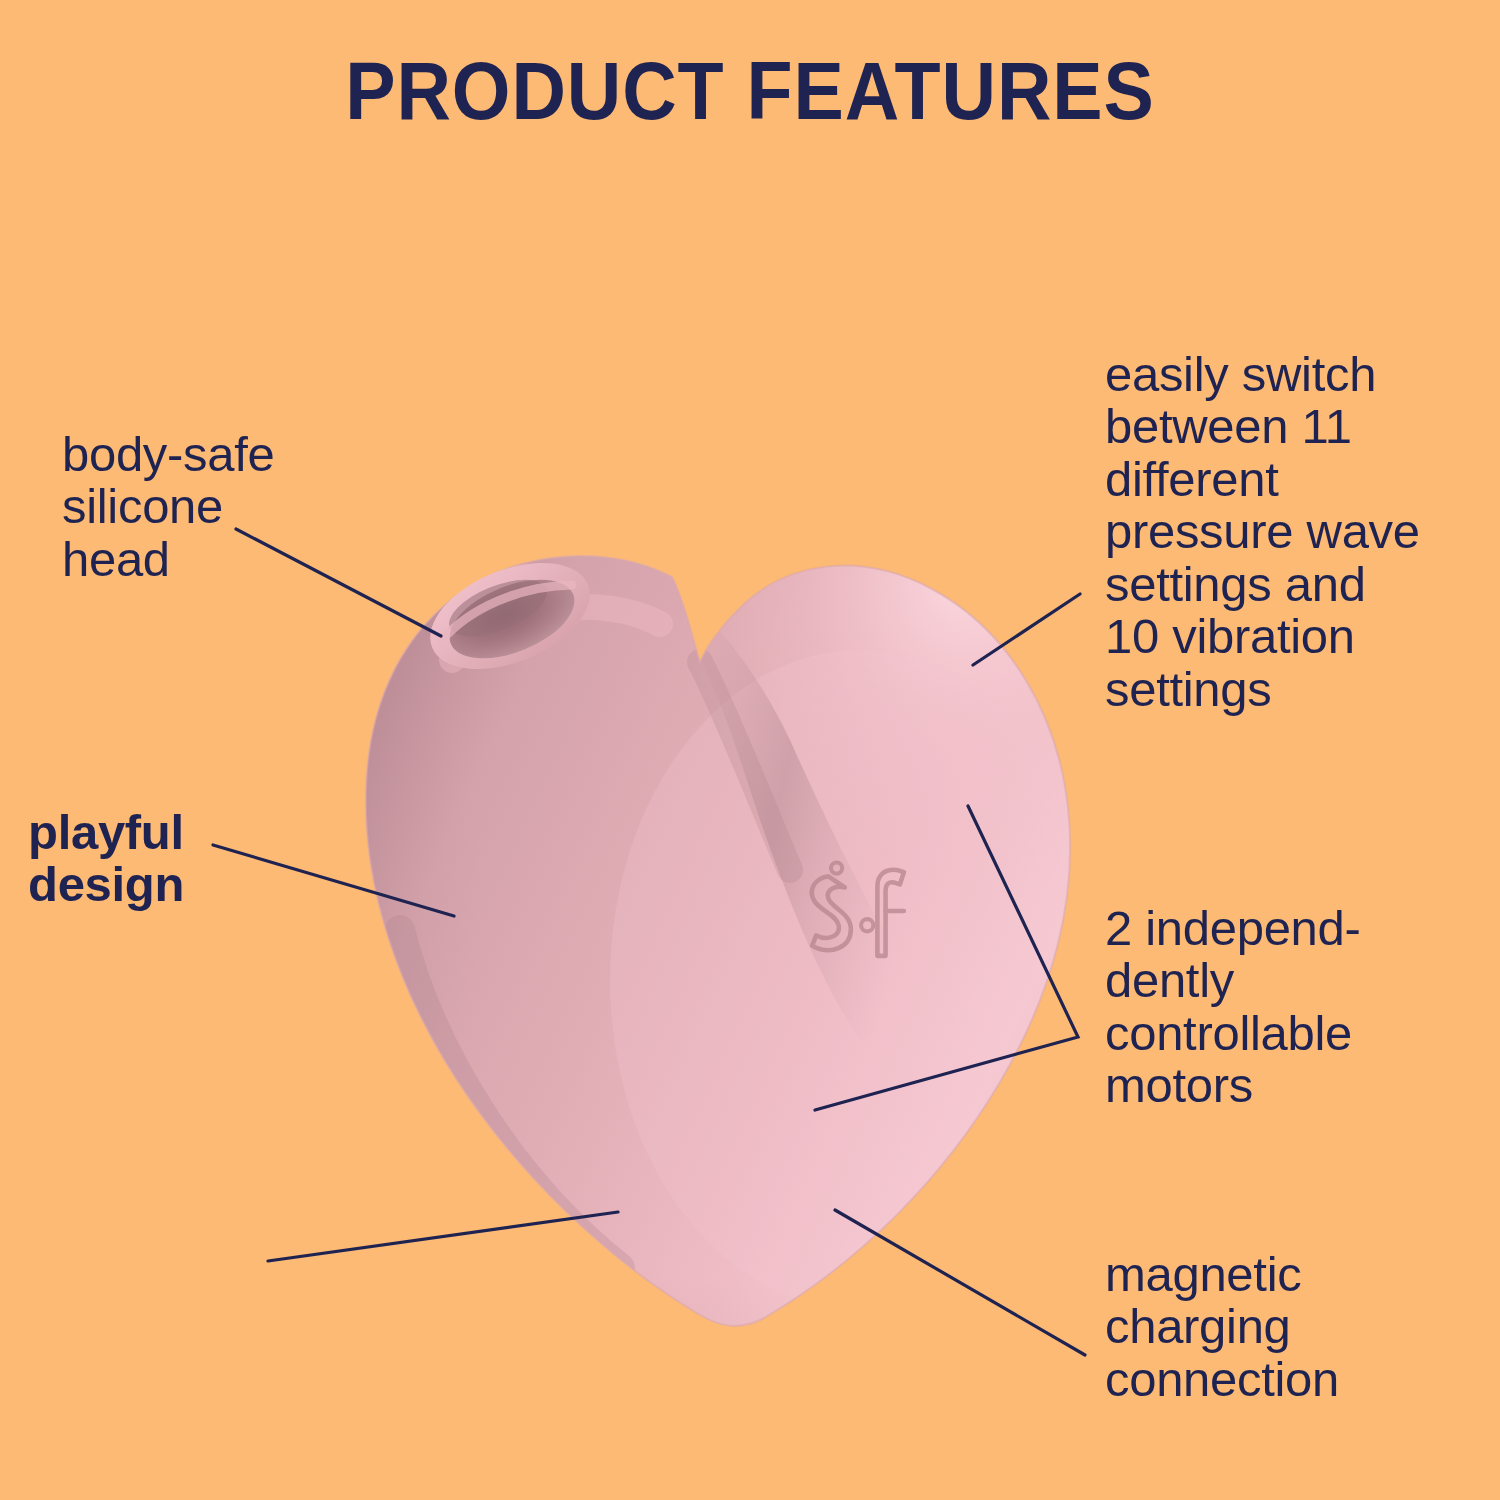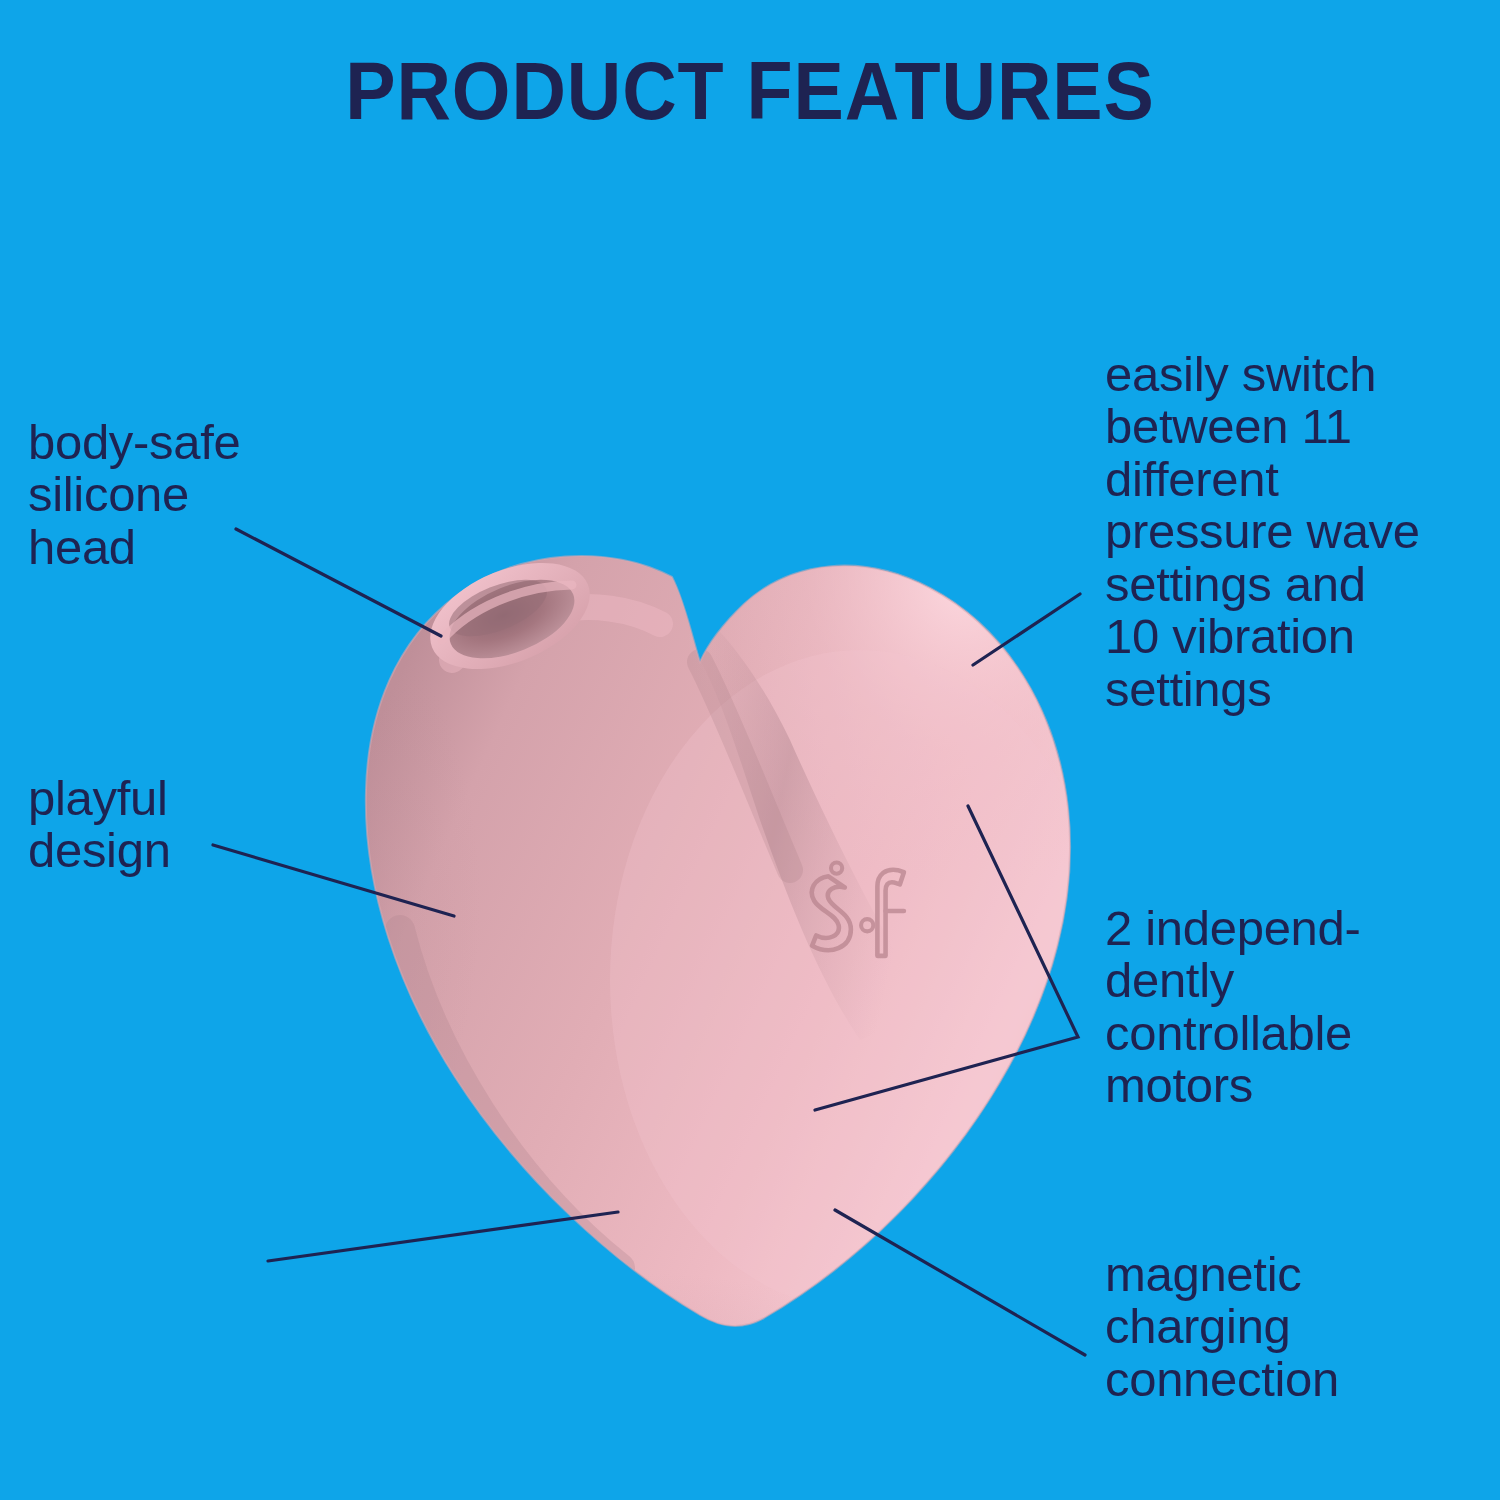--- a/index.html
+++ b/index.html
@@ -3,21 +3,21 @@
 <meta charset="utf-8">
 <style>
   html,body{margin:0;padding:0;}
   body{
     width:1500px;height:1500px;
     background:#ffffff;
     font-family:"Liberation Sans", sans-serif;
     overflow:hidden;
     position:relative;
   }
-  #stage{position:relative;width:1500px;height:1500px;background:#0ea5e9;}
+  #stage{position:relative;width:1500px;height:1500px;background:#fdba74;}
 
   
   .title{
     position:absolute;
     top:44px;left:0;width:1500px;
     text-align:center;
     font-family:"Liberation Sans", sans-serif;
     font-weight:700;
     font-size:82px;
     letter-spacing:1px;
@@ -34,22 +34,22 @@
     font-family:"Liberation Sans", sans-serif;
     font-weight:400;
     font-size:49px;
     line-height:1.07;
     letter-spacing:-0.3px;
     white-space:pre-line;
   }
   .callout.left{left:28px;text-align:left;}
   .callout.right{left:1105px;text-align:left;width:400px;}
 
-  #c-body-safe   {top:416px;}
-  #c-playful     {top:772px;}
+  #c-body-safe   {top:428px;margin-left:34px;}
+  #c-playful     {top:806px;font-weight:bold;}
   #c-clitoral    {top:1033px;}
   #c-settings    {top:348px;}
   #c-motors      {top:902px;}
   #c-magnetic    {top:1248px;}
 
   
   #art{position:absolute;top:0;left:0;width:1500px;height:1500px;}
 
   .leader{stroke:#1e2352;stroke-width:3.2;fill:none;stroke-linecap:round;}
 </style>

